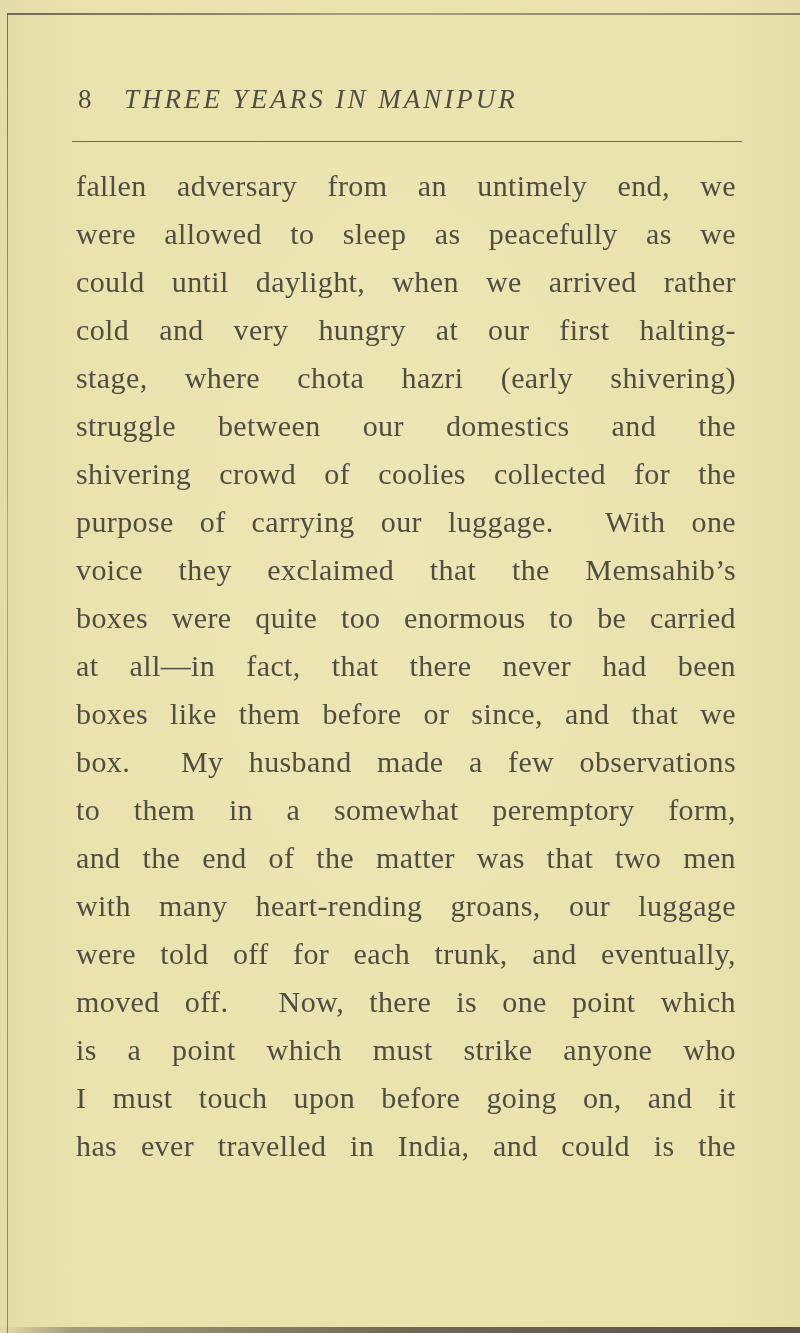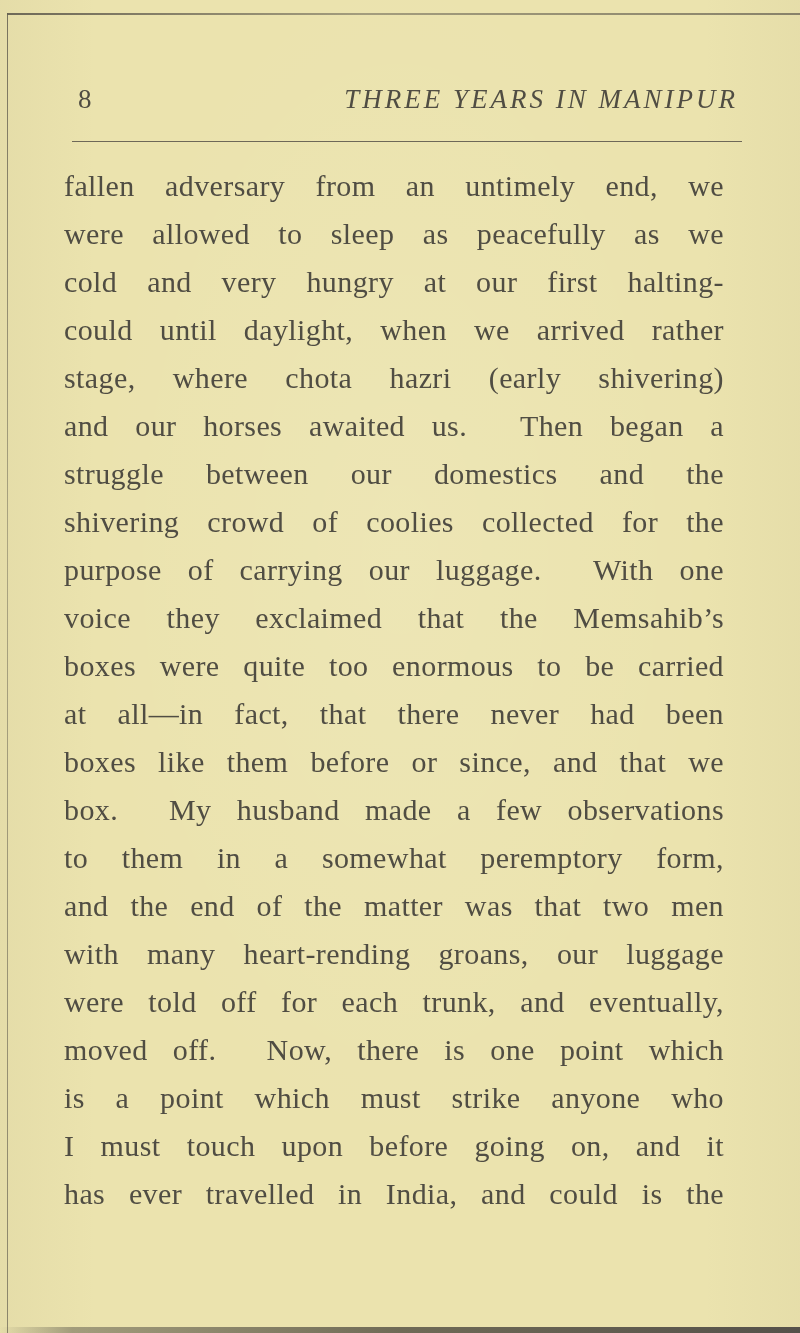--- a/index.html
+++ b/index.html
@@ -57,39 +57,39 @@
     font-size: 27px;
     line-height: 32px;
   }
   .page-number {
     position: absolute;
     left: 2px;
     top: 0;
   }
   .running-title {
     display: block;
-    text-align: right;
+    text-align: left;
     padding-left: 48px;
     font-style: italic;
     letter-spacing: 3px;
     white-space: nowrap;
     color: var(--color-ink, #504d43);
   }
   .header-rule {
     position: absolute;
     top: 141px;
     left: 72px;
     width: 670px;
     height: 0;
     border-top: 1.5px solid var(--color-rule, rgba(110,104,88,0.75));
   }
   .body-text {
     position: absolute;
     top: 162px;
-    left: 64px;
+    left: 76px;
     width: 660px;
   }
   .line {
     margin: 0;
     height: 48px;
     line-height: 48px;
     font-size: 30px;
     letter-spacing: 0.4px;
     text-align: justify;
     text-align-last: justify;
@@ -118,24 +118,23 @@
   <header class="running-header">
     <span class="page-number">8</span>
     <span class="running-title">THREE YEARS IN MANIPUR</span>
   </header>
 
   <div class="header-rule"></div>
 
   <main class="body-text">
     <p class="line">fallen adversary from an untimely end, we</p>
       <p class="line">were allowed to sleep as peacefully as we</p>
+      <p class="line">could until daylight, when we arrived rather</p>
       <p class="line">cold and very hungry at our first halting-</p>
-      <p class="line">could until daylight, when we arrived rather</p>
       <p class="line">stage, where chota hazri (early shivering)</p>
-      <p class="line">and our horses awaited us.&nbsp; Then began a</p>
       <p class="line">struggle between our domestics and the</p>
       <p class="line">shivering crowd of coolies collected for the</p>
       <p class="line">purpose of carrying our luggage.&nbsp; With one</p>
       <p class="line">voice they exclaimed that the Memsahib’s</p>
       <p class="line">boxes were quite too enormous to be carried</p>
       <p class="line">at all—in fact, that there never had been</p>
       <p class="line">boxes like them before or since, and that we</p>
       <p class="line">box.&nbsp; My husband made a few observations</p>
       <p class="line">to them in a somewhat peremptory form,</p>
       <p class="line">and the end of the matter was that two men</p>

